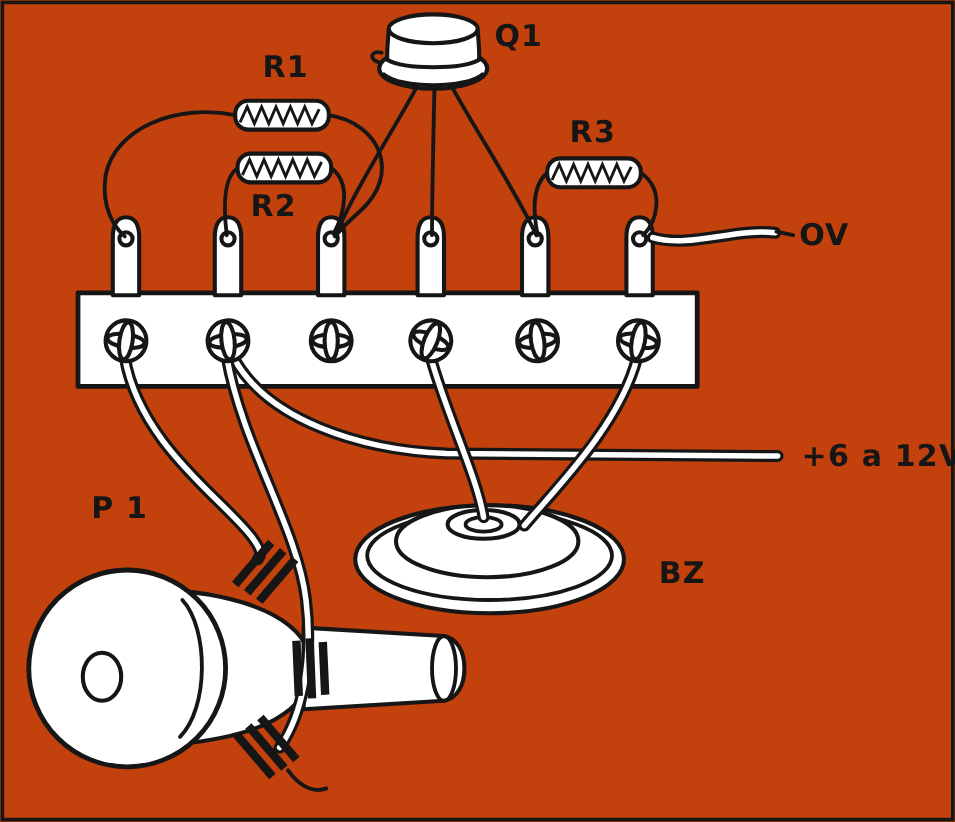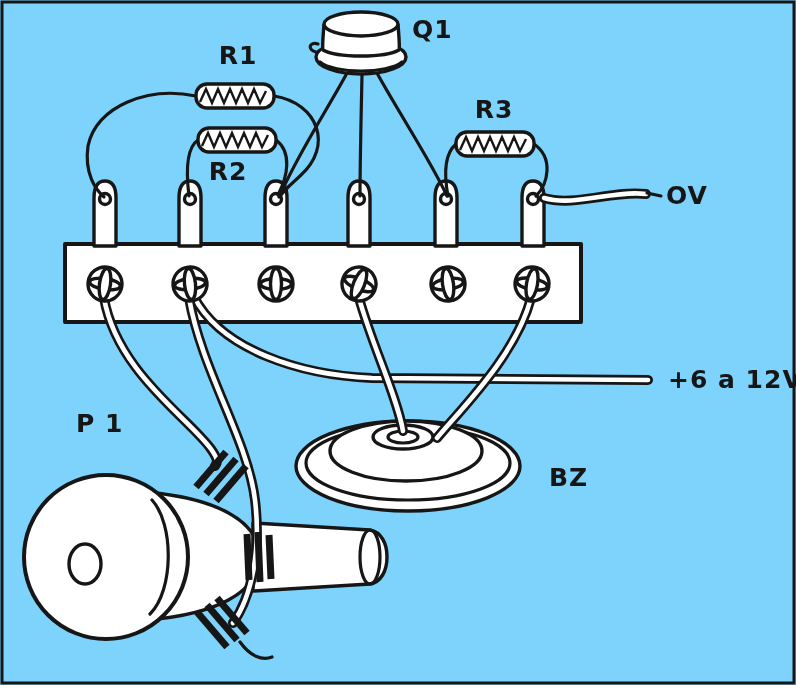--- a/index.html
+++ b/index.html
@@ -1,16 +1,16 @@
 <!DOCTYPE html>
 <html><head>
 <meta charset="utf-8">
 <style>
   html,body{margin:0;padding:0;background:#ffffff;}
-  .stage{position:relative;width:796px;height:685px;background:#7dd3fc;overflow:hidden;}
+  .stage{position:relative;width:796px;height:685px;background:#c2410c;overflow:hidden;}
   svg{position:absolute;left:0;top:0;}
   .shape{fill:#ffffff;stroke:#161616;stroke-width:3.4;stroke-linejoin:round;}
   .ln{fill:none;stroke:#161616;stroke-width:3.2;stroke-linecap:round;stroke-linejoin:round;}
   .zz{fill:none;stroke:#161616;stroke-width:2.4;stroke-linejoin:miter;}
   .wo{fill:none;stroke:#161616;stroke-width:10;stroke-linecap:round;}
   .wi{fill:none;stroke:#ffffff;stroke-width:4.6;stroke-linecap:round;}
   .bar{fill:none;stroke:#161616;stroke-width:7;stroke-linecap:butt;}
   .lbl{font:700 25px "DejaVu Sans", sans-serif;fill:#161616;letter-spacing:1px;}
   .frame{fill:none;stroke:#161616;stroke-width:3;}
 </style>

